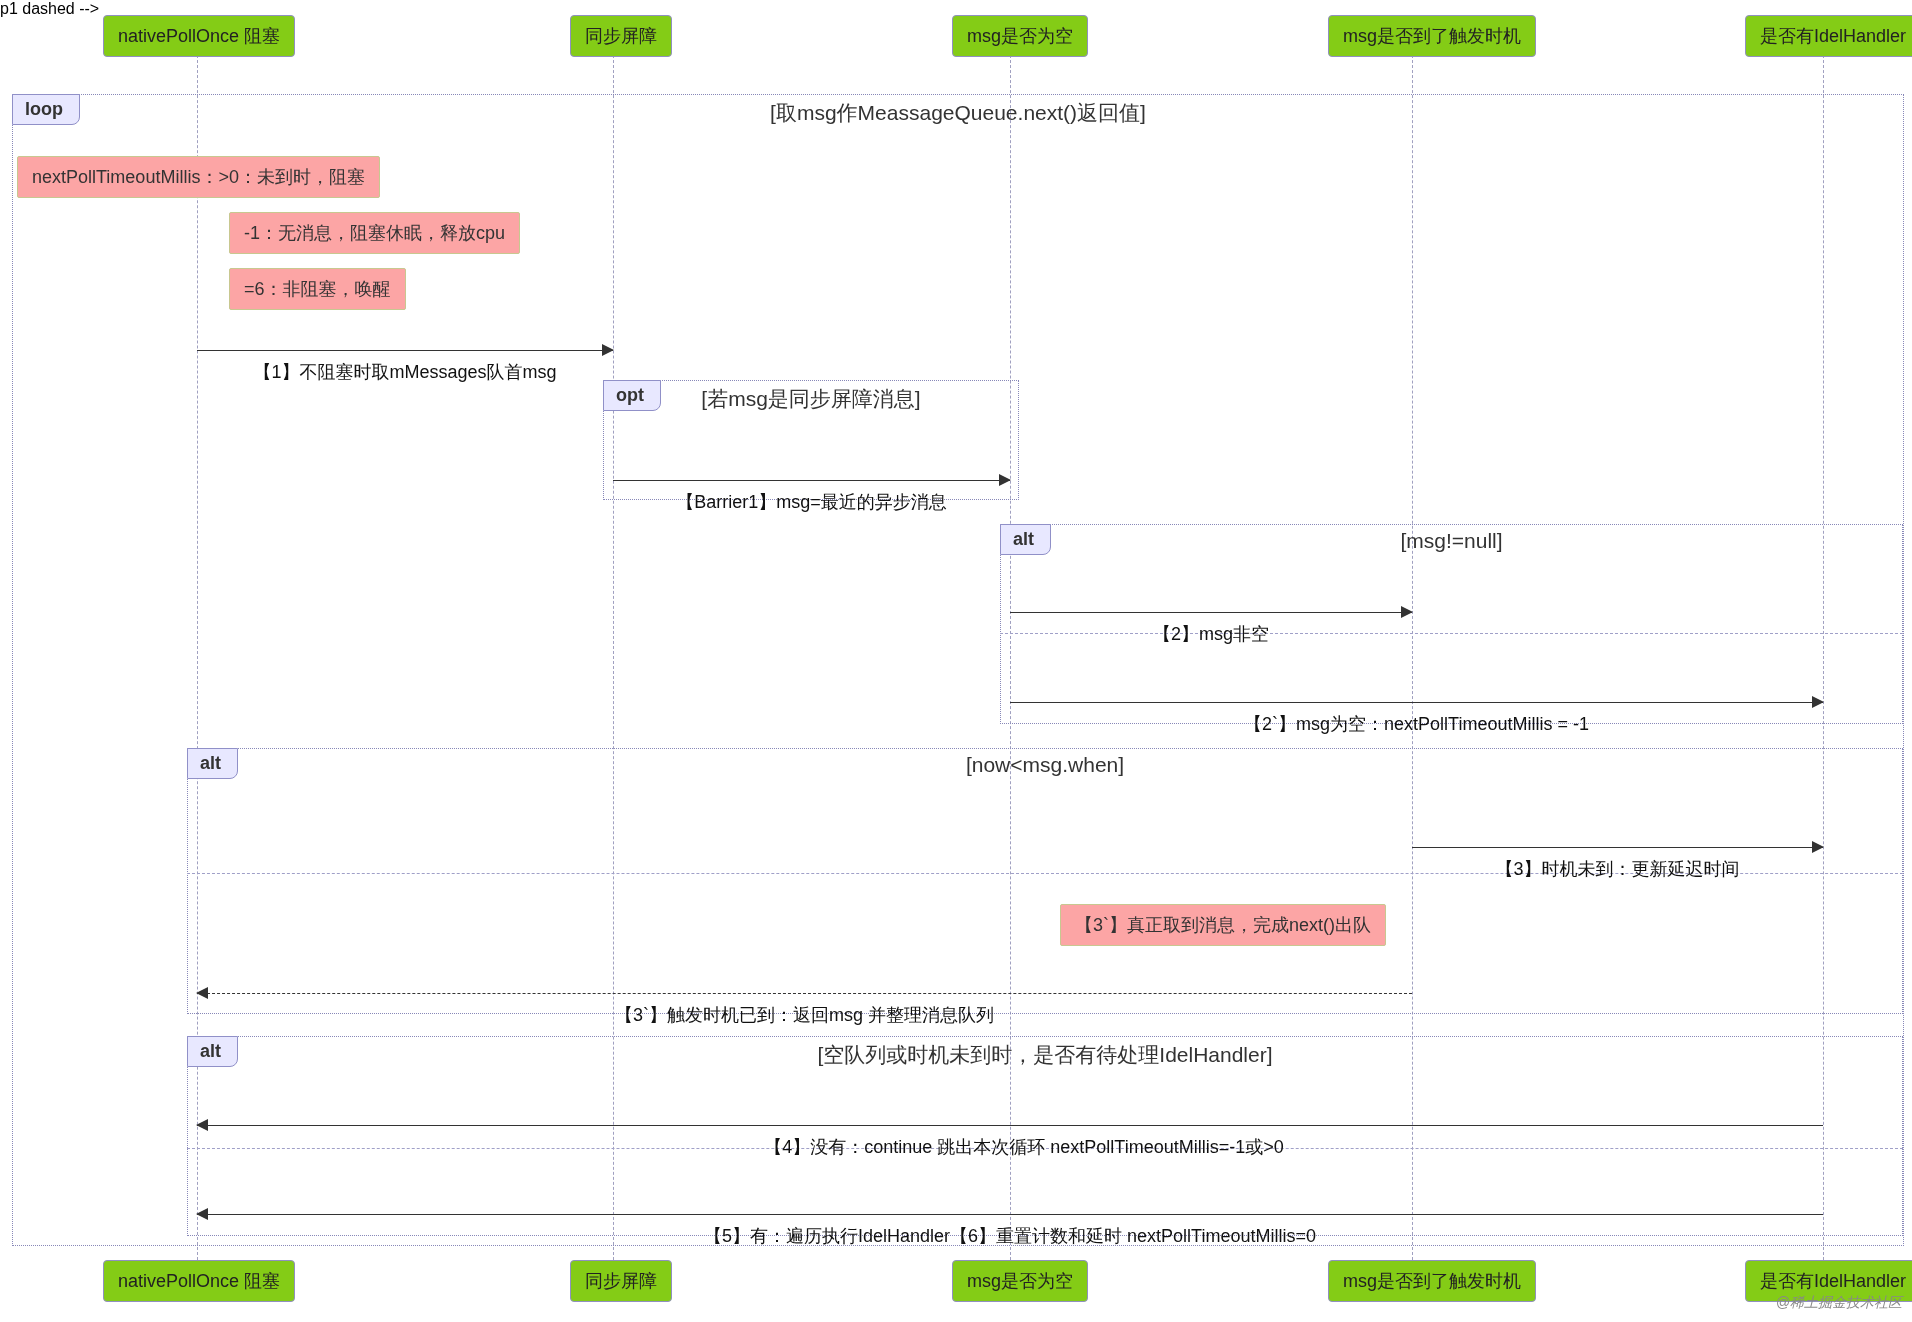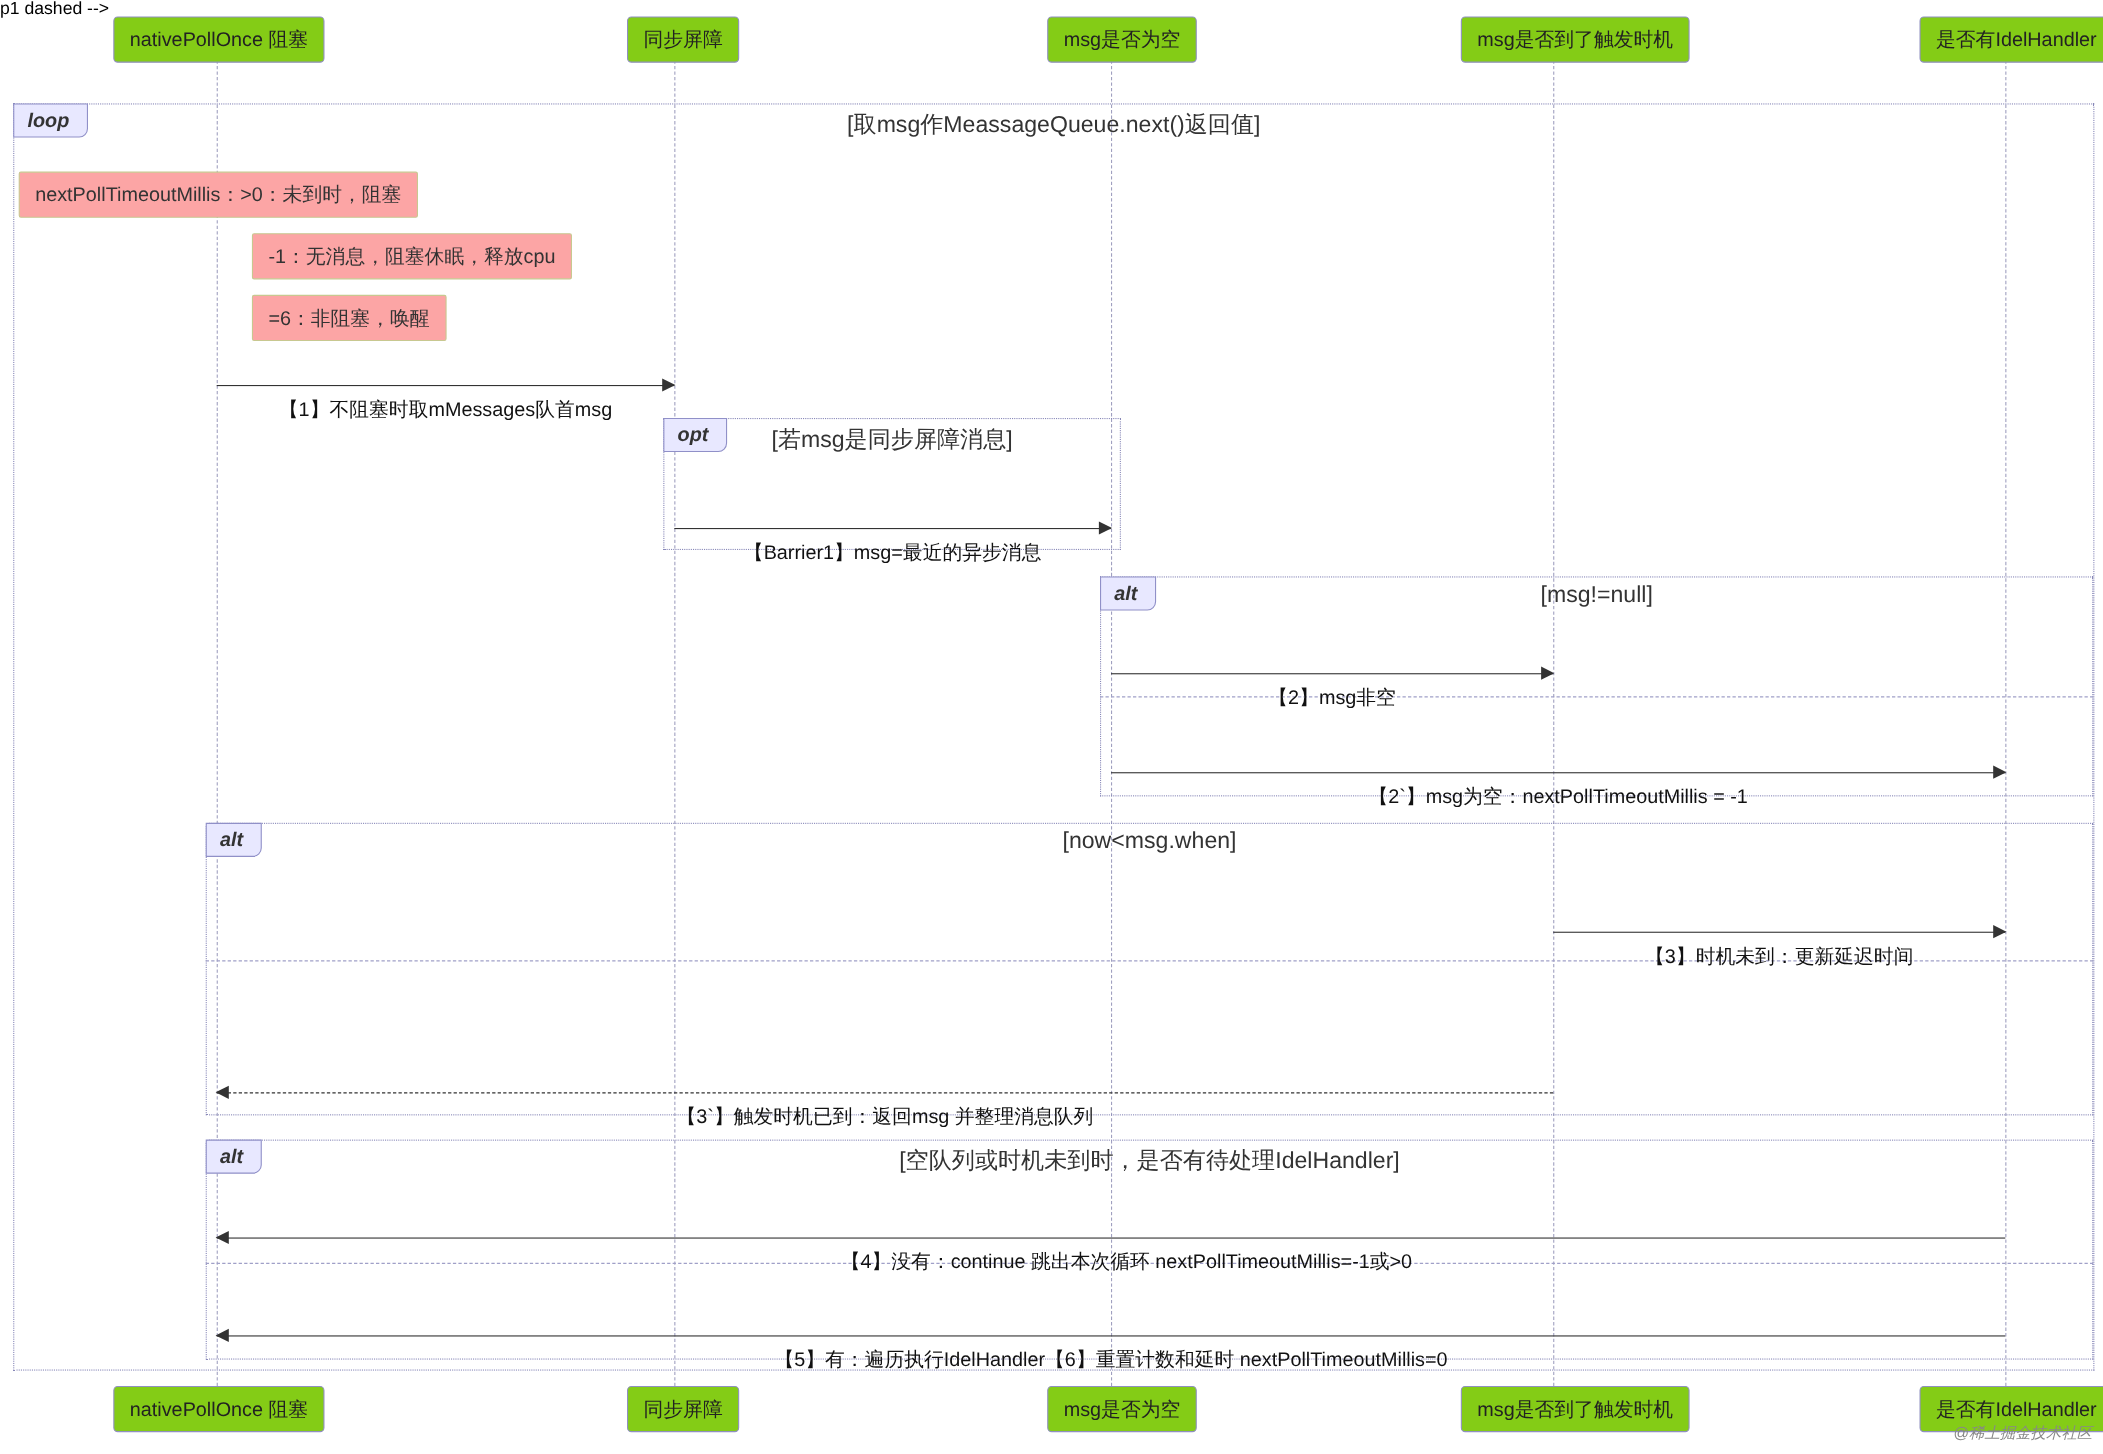--- a/index.html
+++ b/index.html
@@ -40,21 +40,20 @@
     position: absolute;
     top: -1px;
     left: -1px;
     background: #E8E8FF;
     border: 1px solid #9090c8;
     border-radius: 0 0 8px 0;
     padding: 4px 16px 4px 12px;
     font-size: 18px;
     font-weight: 600;
     color: #333;
-    font-style: italic;
   }
   .box-cond {
     position: absolute;
     top: 4px;
     font-size: 21px;
     color: #333;
     white-space: nowrap;
   }
   .note {
     position: absolute;
@@ -196,20 +195,21 @@
   <div class="divider" style="left:187px; top:873px; width:1716px;"></div>
 
   
   <div class="msg-label" style="left:1412px; width:411px; top:817px;">【3】时机未到：更新延迟时间</div>
   <div class="msg-arrow" style="left:1412px; top:847px; width:411px;">
     <div class="arrow-line"></div>
       <div class="arrow-head-r"></div>
   </div>
 
   
+  <div class="note" style="left:1060px; top:904px;">【3`】真正取到消息，完成next()出队</div>
 
   p1 dashed --&gt;
   <div class="msg-label" style="left:197px; width:1215px; top:963px;">【3`】触发时机已到：返回msg 并整理消息队列</div>
   <div class="msg-arrow" style="left:197px; top:993px; width:1215px;">
     <div class="arrow-line dashed"></div>
       <div class="arrow-head-l"></div>
   </div>
 
   
   <div class="box" style="left:187px; top:1036px; width:1716px; height:200px;">

